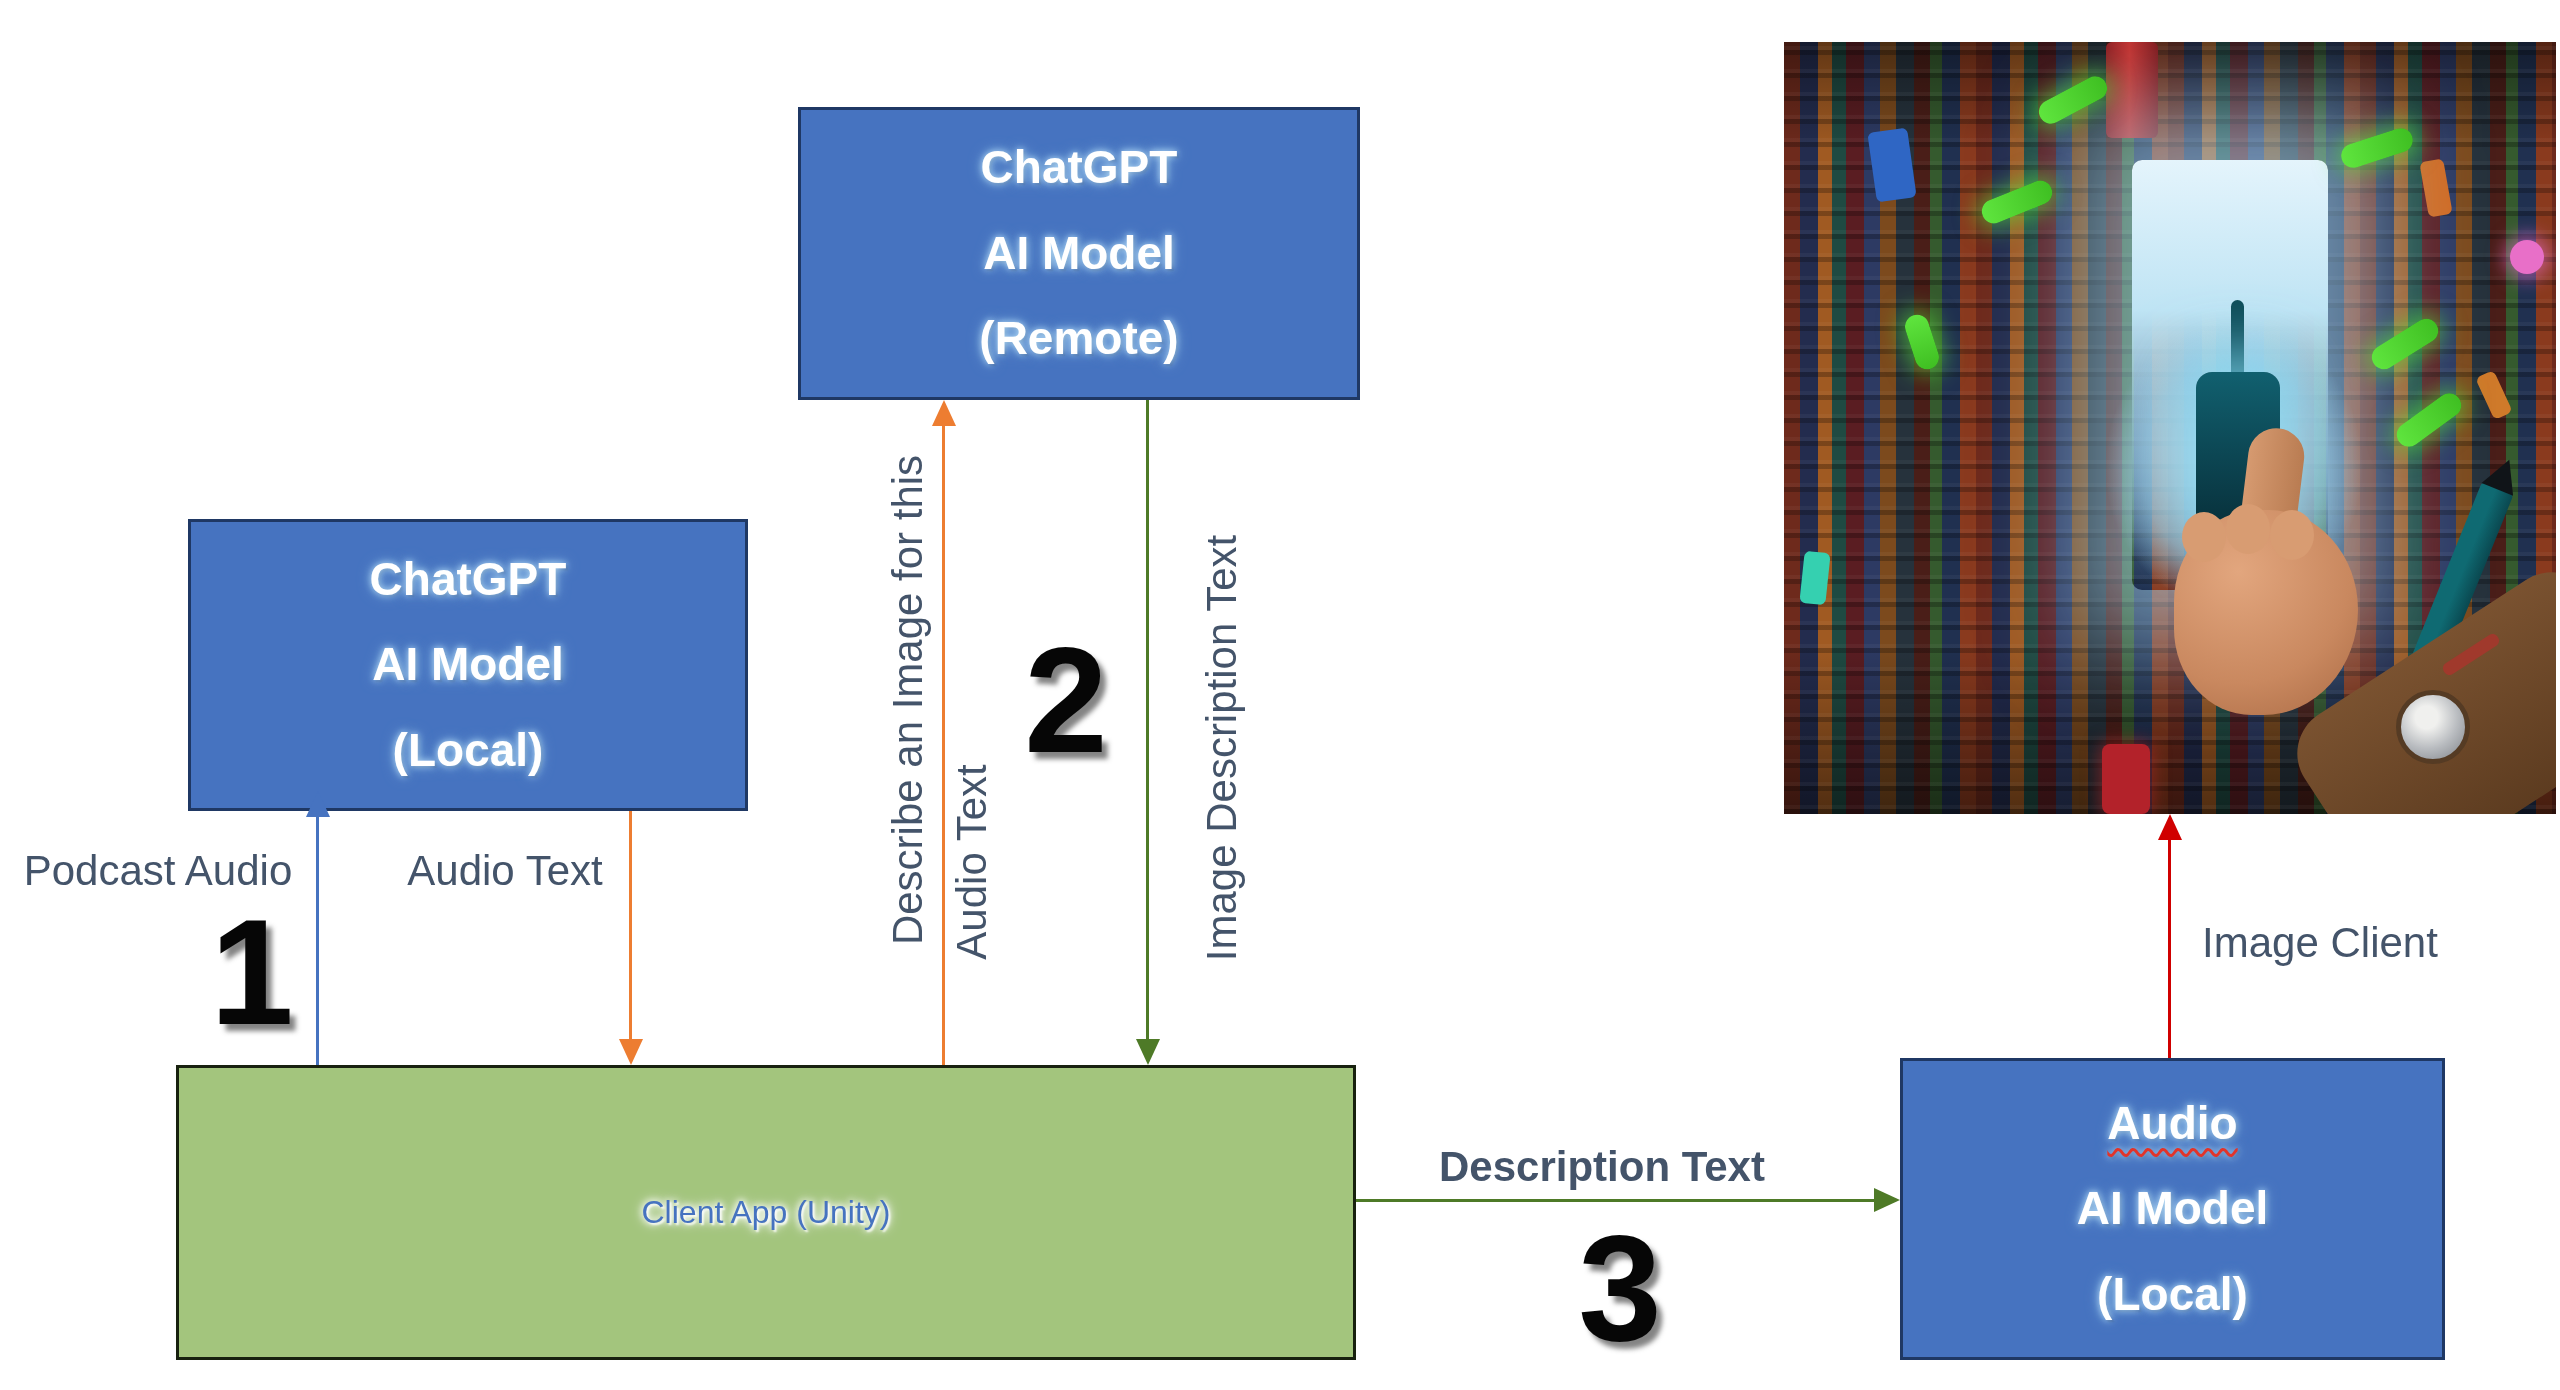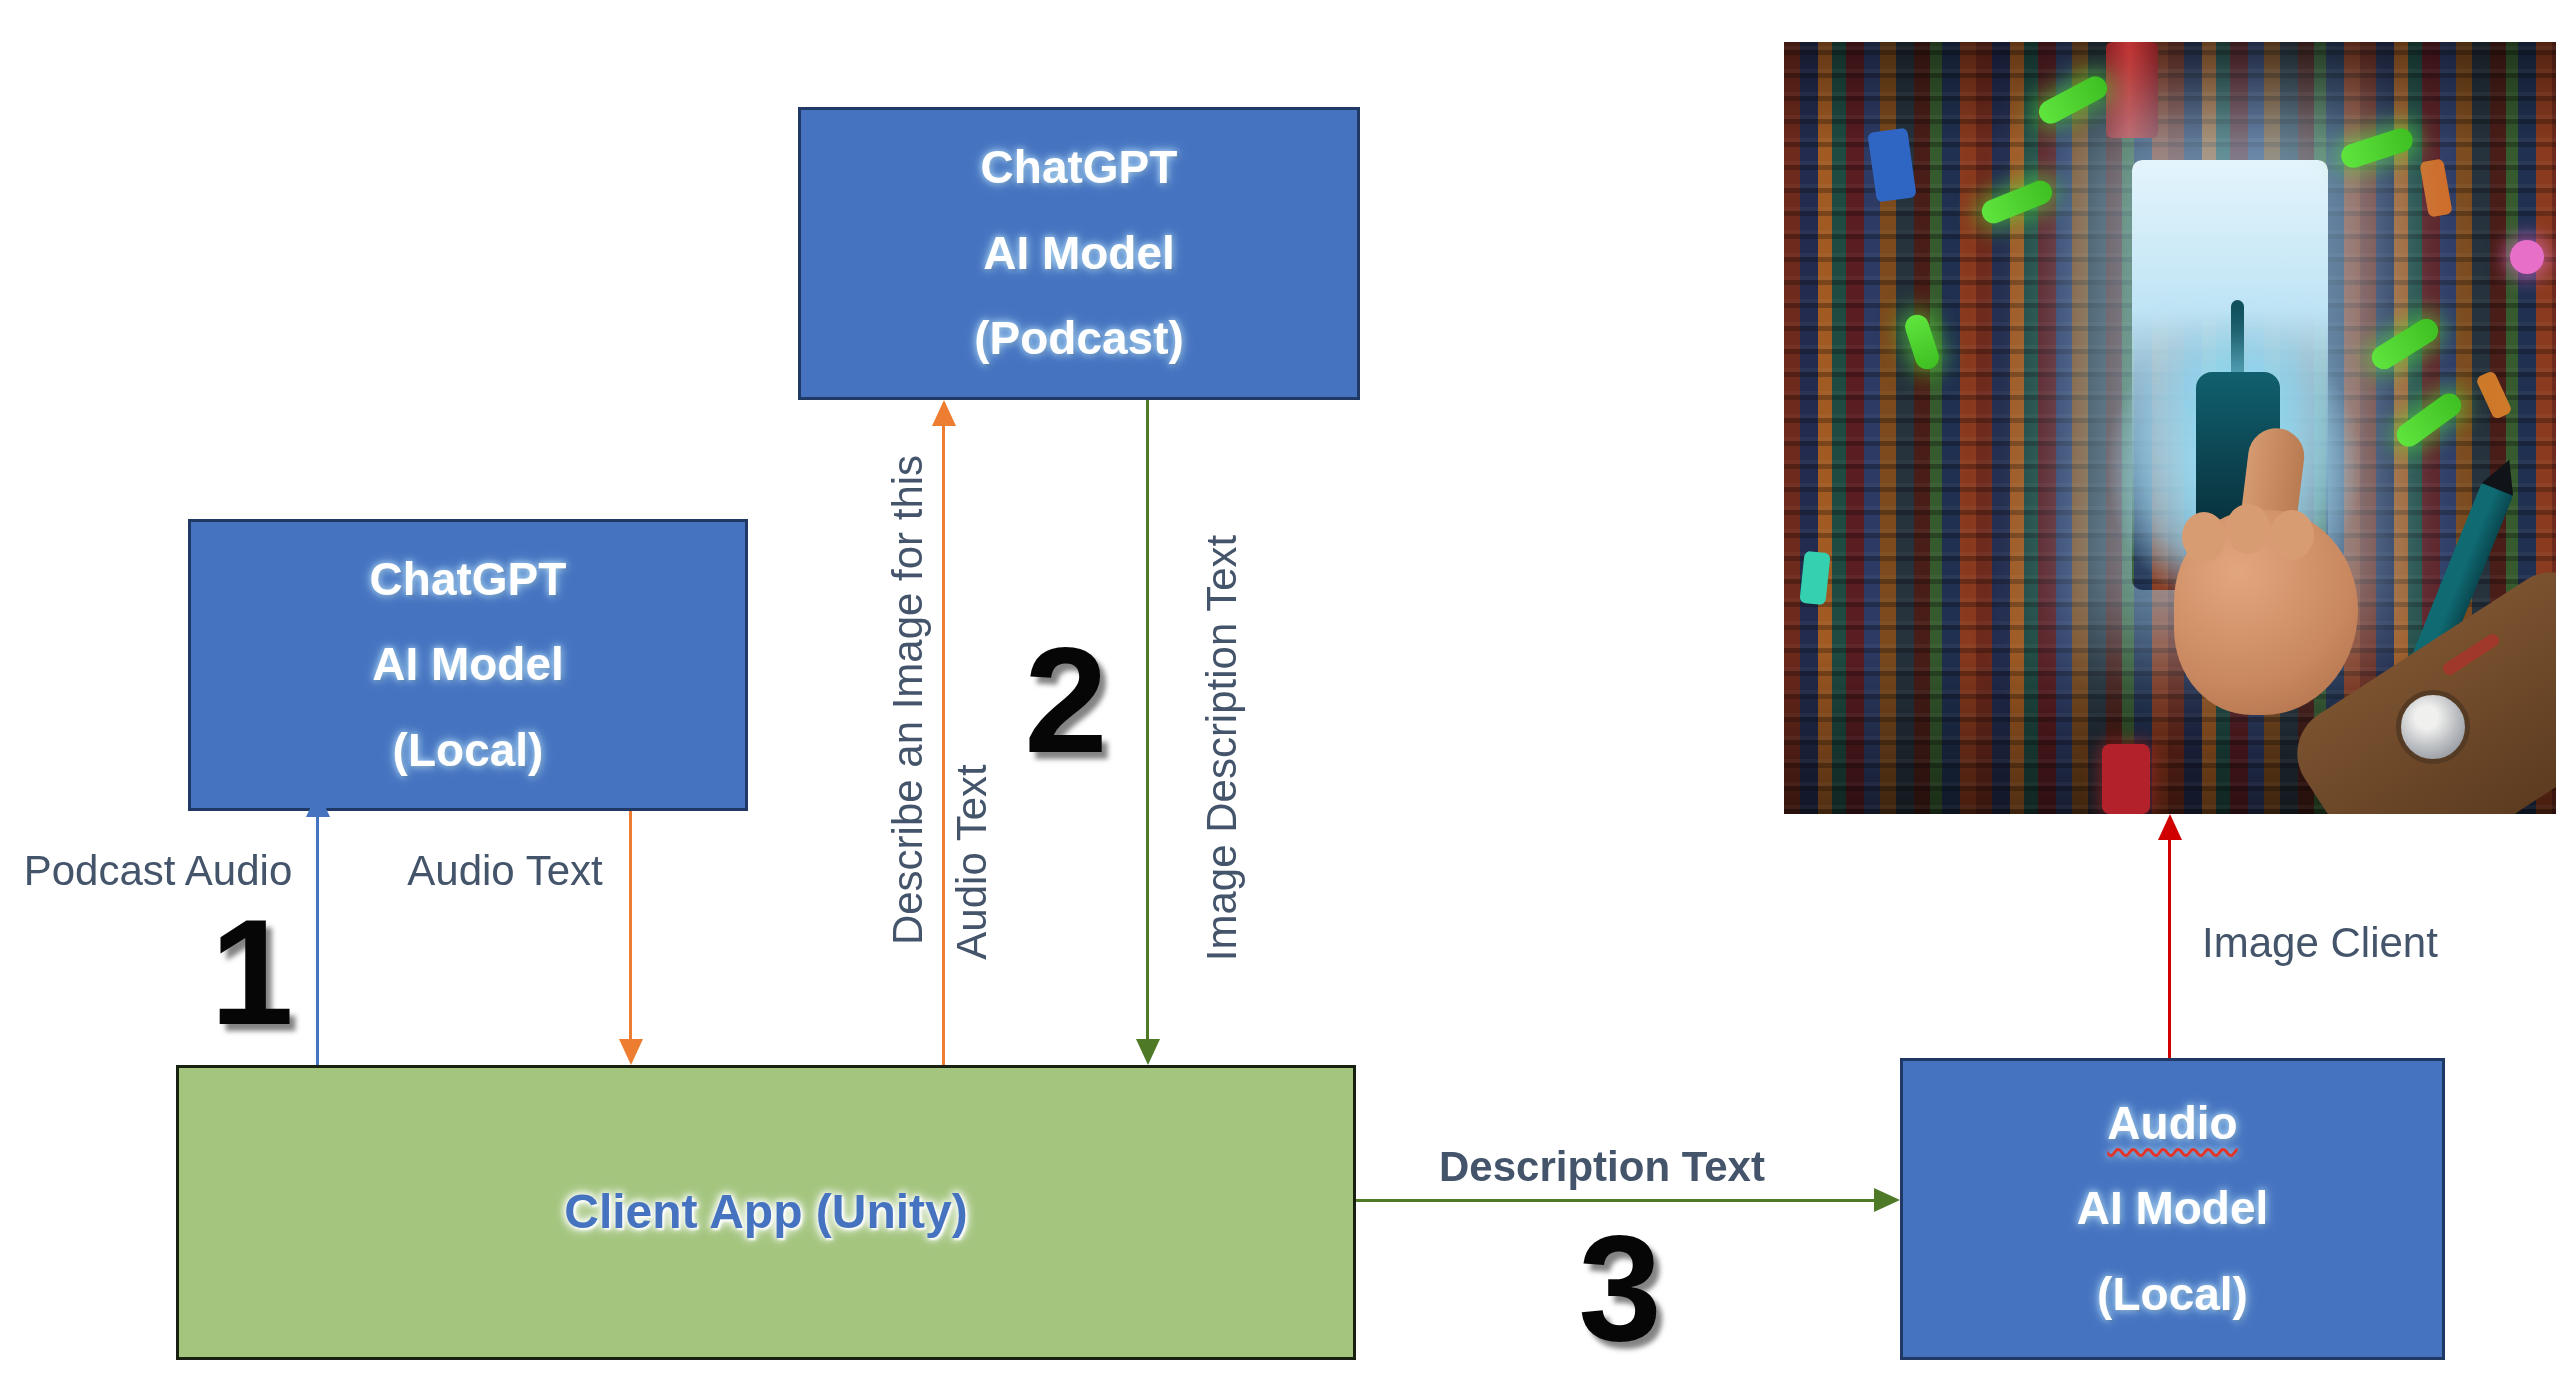--- a/index.html
+++ b/index.html
@@ -16,21 +16,21 @@
     gap:24px;
   }
   .node-whisper{left:188px;top:519px;width:560px;height:292px;}
   .node-chatgpt{left:798px;top:107px;width:562px;height:293px;}
   .node-unet{left:1900px;top:1058px;width:545px;height:302px;}
   .node-client{
     left:176px;top:1065px;width:1180px;height:295px;
     background:#a3c57d;border:3px solid #18210f;
   }
   .client-label{
-    color:#4673c0;font-size:48px;font-weight:700;
+    color:#4673c0;font-size:32px;font-weight:400;
     text-shadow:0 0 6px #ffffff,0 0 10px #ffffff,0 0 14px rgba(255,255,255,.9),2px 2px 2px rgba(255,255,255,.85);
   }
   .squiggle{
     text-decoration:underline;text-decoration-style:wavy;text-decoration-color:#e2342a;
     text-decoration-thickness:3px;text-underline-offset:9px;
   }
   
   .shaft-v{position:absolute;width:3px;}
   .shaft-h{position:absolute;height:3px;}
   .head{position:absolute;width:0;height:0;}
@@ -123,21 +123,21 @@
     background:linear-gradient(90deg,#8f1d20,#c22f2c 45%,#7e1518);}
   .art-redbottom{position:absolute;left:318px;top:702px;width:48px;height:70px;border-radius:8px;background:#b3222a;box-shadow:0 0 16px 4px rgba(180,40,40,.5);}
   .art-pink{position:absolute;left:726px;top:198px;width:34px;height:34px;border-radius:50%;background:#e86fc8;box-shadow:0 0 18px 6px rgba(232,110,200,.6);}
 </style>
 </head>
 <body>
 
 <div class="node node-chatgpt">
   <span>ChatGPT</span>
   <span>AI Model</span>
-  <span>(Podcast)</span>
+  <span>(Remote)</span>
 </div>
 
 <div class="node node-whisper">
   <span>ChatGPT</span>
   <span>AI Model</span>
   <span>(Local)</span>
 </div>
 
 <div class="node node-client">
   <span class="client-label">Client App (Unity)</span>

